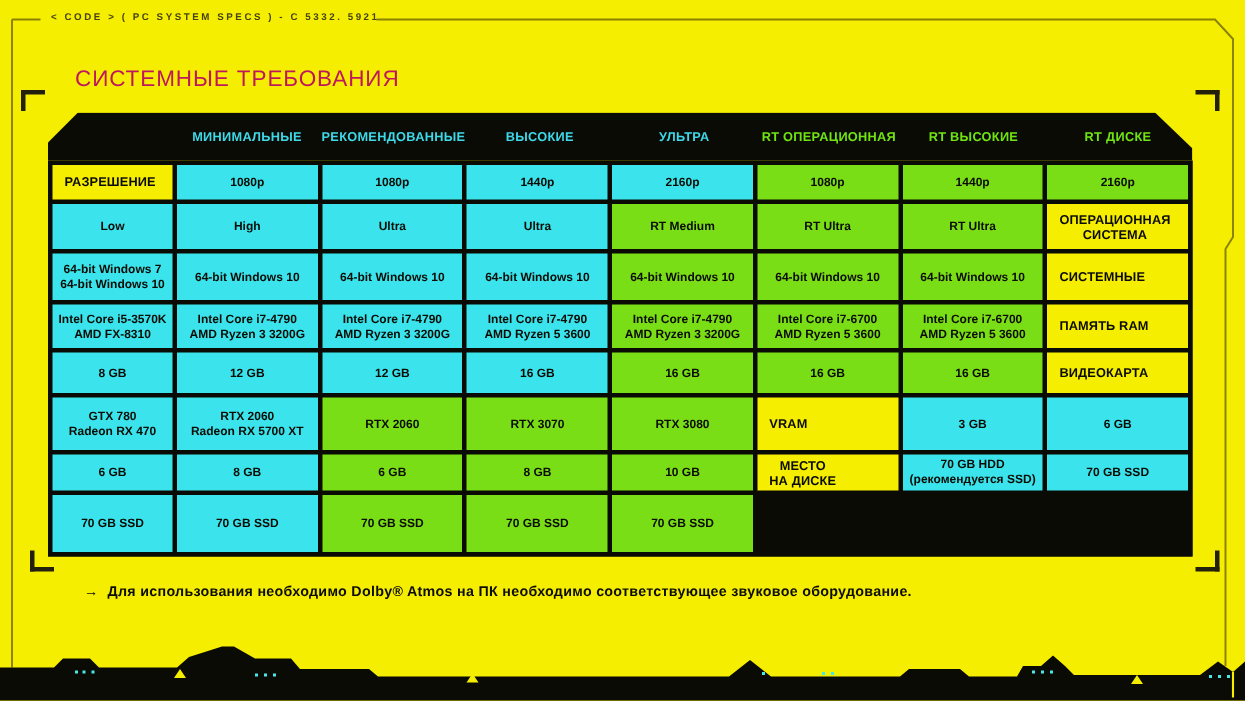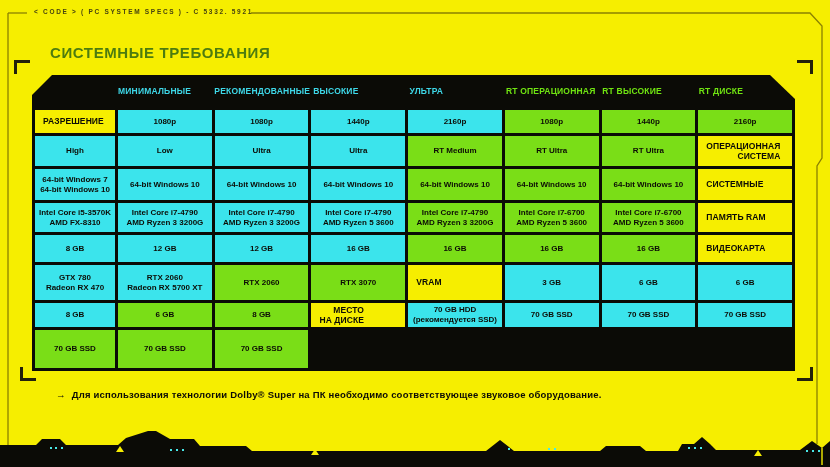--- a/index.html
+++ b/index.html
@@ -25,37 +25,37 @@
 
   
   .bracket{width:13px;height:11px;}
   .tl{left:14px;top:60px;border-top:3px solid #23210b;border-left:3px solid #23210b;}
   .tr{left:797px;top:60px;border-top:3px solid #23210b;border-right:3px solid #23210b;}
   .bl{left:20px;top:367px;border-bottom:3px solid #23210b;border-left:3px solid #23210b;}
   .br{left:797px;top:367px;border-bottom:3px solid #23210b;border-right:3px solid #23210b;}
 
   #page-title{
     left:50px;top:44px;
-    font-size:15px;font-weight:700;letter-spacing:0.6px;
-    color:#4d7c0f;
+    font-size:15px;font-weight:400;letter-spacing:0.6px;
+    color:#be185d;
   }
 
   
   #band{
     left:32px;top:75px;width:763px;height:32px;
     background:var(--ink,#0B0B06);
     clip-path:polygon(20px 0, calc(100% - 25px) 0, 100% 24px, 100% 100%, 0 100%, 0 20px);
   }
   #band-grid{
     box-sizing:border-box;width:100%;height:100%;
     display:grid;grid-template-columns:80px repeat(7,1fr);gap:3px;
     padding:0 3px;align-items:center;
   }
   .col-head{
-    text-align:left;font-size:8.5px;font-weight:bold;letter-spacing:0.2px;
+    text-align:center;font-size:8.5px;font-weight:bold;letter-spacing:0.2px;
     white-space:nowrap;
   }
   .col-head.standard{color:var(--cyanTxt,#3ED8E8);}
   .col-head.rt{color:var(--rtTxt,#70E411);}
 
   
   #spec-grid{
     left:32px;top:107px;width:763px;box-sizing:border-box;
     background:var(--ink,#0B0B06);border:3px solid var(--ink,#0B0B06);
     display:grid;grid-template-columns:80px repeat(7,1fr);
@@ -64,21 +64,21 @@
   }
   .cell{
     display:flex;align-items:center;justify-content:center;
     text-align:center;font-size:8px;font-weight:bold;line-height:1.22;
     color:#0c0c06;white-space:pre-line;overflow:hidden;
   }
   .cell.std{background:var(--cyan,#3BE4EC);}
   .cell.rt{background:var(--rt,#7ADE17);}
   .cell.row-label{
     background:var(--bg,#F6EE00);
-    justify-content:flex-start;text-align:right;
+    justify-content:flex-start;text-align:center;
     padding-left:8px;font-size:8.5px;letter-spacing:0.1px;
   }
 
   
   #footnote{
     left:56px;top:389px;width:740px;
     font-size:9.5px;font-weight:bold;color:#0c0c06;letter-spacing:0.2px;
     display:flex;gap:6px;align-items:baseline;
   }
 </style>
@@ -115,22 +115,22 @@
 
 <div id="spec-grid" class="abs">
     <div class="cell row-label">РАЗРЕШЕНИЕ</div>
     <div class="cell std">1080p</div>
     <div class="cell std">1080p</div>
     <div class="cell std">1440p</div>
     <div class="cell std">2160p</div>
     <div class="cell rt">1080p</div>
     <div class="cell rt">1440p</div>
     <div class="cell rt">2160p</div>
+    <div class="cell std">Low</div>
     <div class="cell std">High</div>
-    <div class="cell std">Low</div>
     <div class="cell std">Ultra</div>
     <div class="cell std">Ultra</div>
     <div class="cell rt">RT Medium</div>
     <div class="cell rt">RT Ultra</div>
     <div class="cell rt">RT Ultra</div>
     <div class="cell row-label">ОПЕРАЦИОННАЯ
 СИСТЕМА</div>
     <div class="cell std">64-bit Windows 7
 64-bit Windows 10</div>
     <div class="cell std">64-bit Windows 10</div>
@@ -162,42 +162,44 @@
     <div class="cell rt">16 GB</div>
     <div class="cell rt">16 GB</div>
     <div class="cell rt">16 GB</div>
     <div class="cell row-label">ВИДЕОКАРТА</div>
     <div class="cell std">GTX 780
 Radeon RX 470</div>
     <div class="cell std">RTX 2060
 Radeon RX 5700 XT</div>
     <div class="cell rt">RTX 2060</div>
     <div class="cell rt">RTX 3070</div>
+    <div class="cell rt">RTX 3080</div>
     <div class="cell row-label">VRAM</div>
     <div class="cell std">3 GB</div>
     <div class="cell std">6 GB</div>
     <div class="cell std">6 GB</div>
     <div class="cell std">8 GB</div>
     <div class="cell rt">6 GB</div>
     <div class="cell rt">8 GB</div>
+    <div class="cell rt">10 GB</div>
     <div class="cell row-label">МЕСТО
 НА ДИСКЕ</div>
     <div class="cell std">70 GB HDD
 (рекомендуется SSD)</div>
     <div class="cell std">70 GB SSD</div>
     <div class="cell std">70 GB SSD</div>
     <div class="cell std">70 GB SSD</div>
     <div class="cell rt">70 GB SSD</div>
     <div class="cell rt">70 GB SSD</div>
     <div class="cell rt">70 GB SSD</div>
   </div>
 
 <div id="footnote" class="abs">
   <span>→</span>
-  <span>Для использования технологии Dolby® Super на ПК необходимо соответствующее звуковое оборудование.</span>
+  <span>Для использования необходимо Dolby® Atmos на ПК необходимо соответствующее звуковое оборудование.</span>
 </div>
 
 <svg id="skyline-svg" class="abs" width="830" height="42" viewBox="0 0 830 42">
   <path d="M0,20 H36 L42,14 H60 L66,20 H118 L126,13 L148,6 H156 L170,14 H194 L200,21 H246 L252,26 H486 L500,15 L514,26 H600 L606,21 H640 L646,26 H678 L682,19 H694 L702,12 L710,19 L716,25 H800 L812,16 L822,23 L830,16 V42 H0 Z" fill="#0B0B06"></path>
   <rect x="821.3" y="23" width="1.4" height="17" fill="#F6EE00"></rect>
   <g fill="#49E8E8">
     <rect x="50" y="22" width="2" height="2"></rect>
       <rect x="55" y="22" width="2" height="2"></rect>
       <rect x="61" y="22" width="2" height="2"></rect>
     <rect x="170" y="24" width="2" height="2"></rect>

